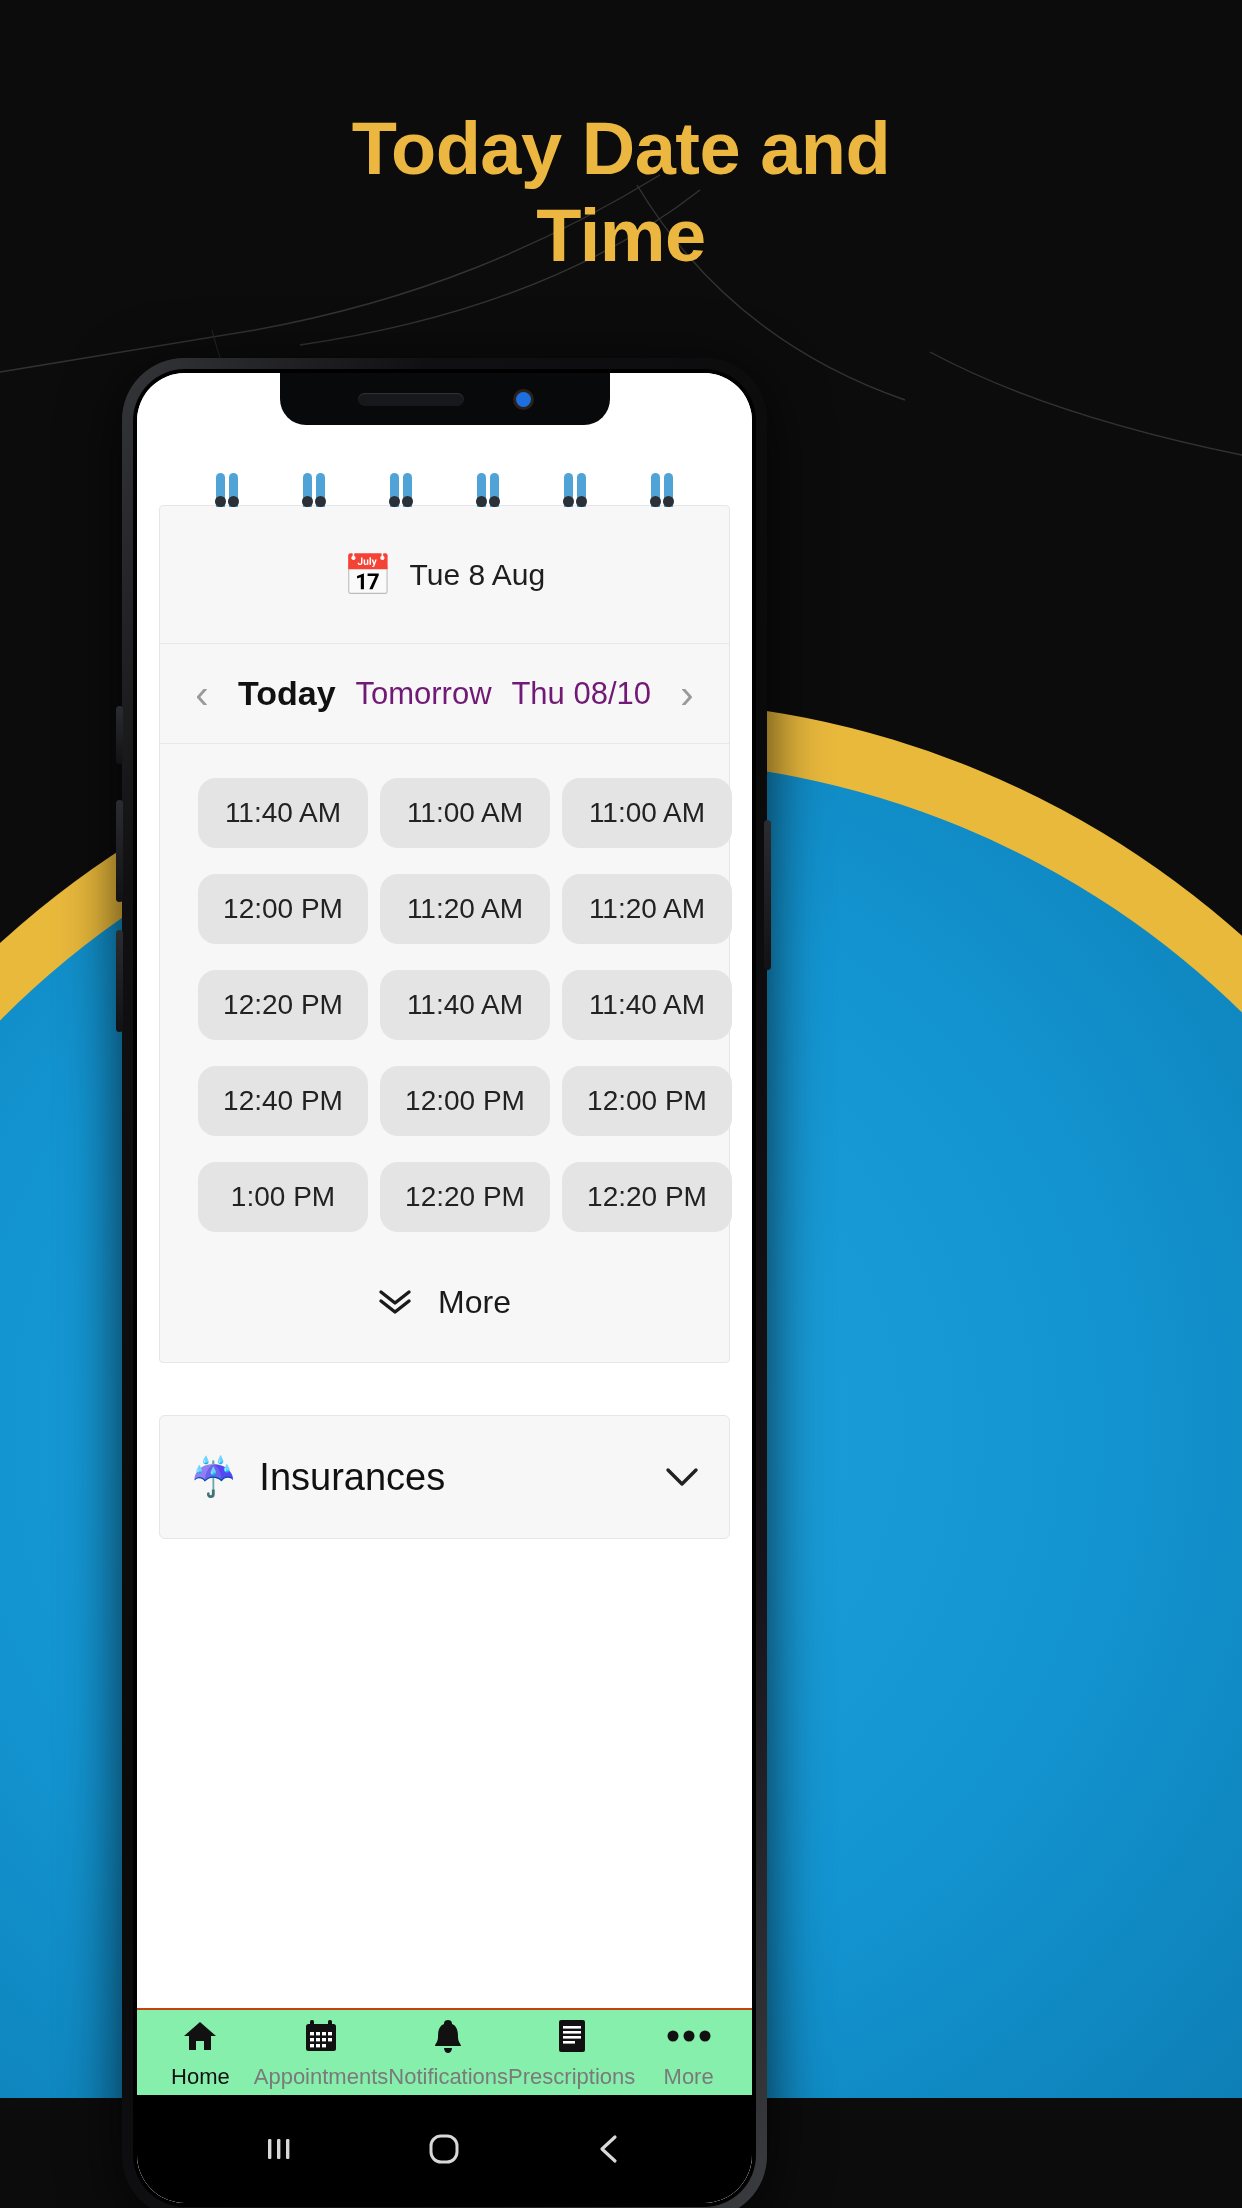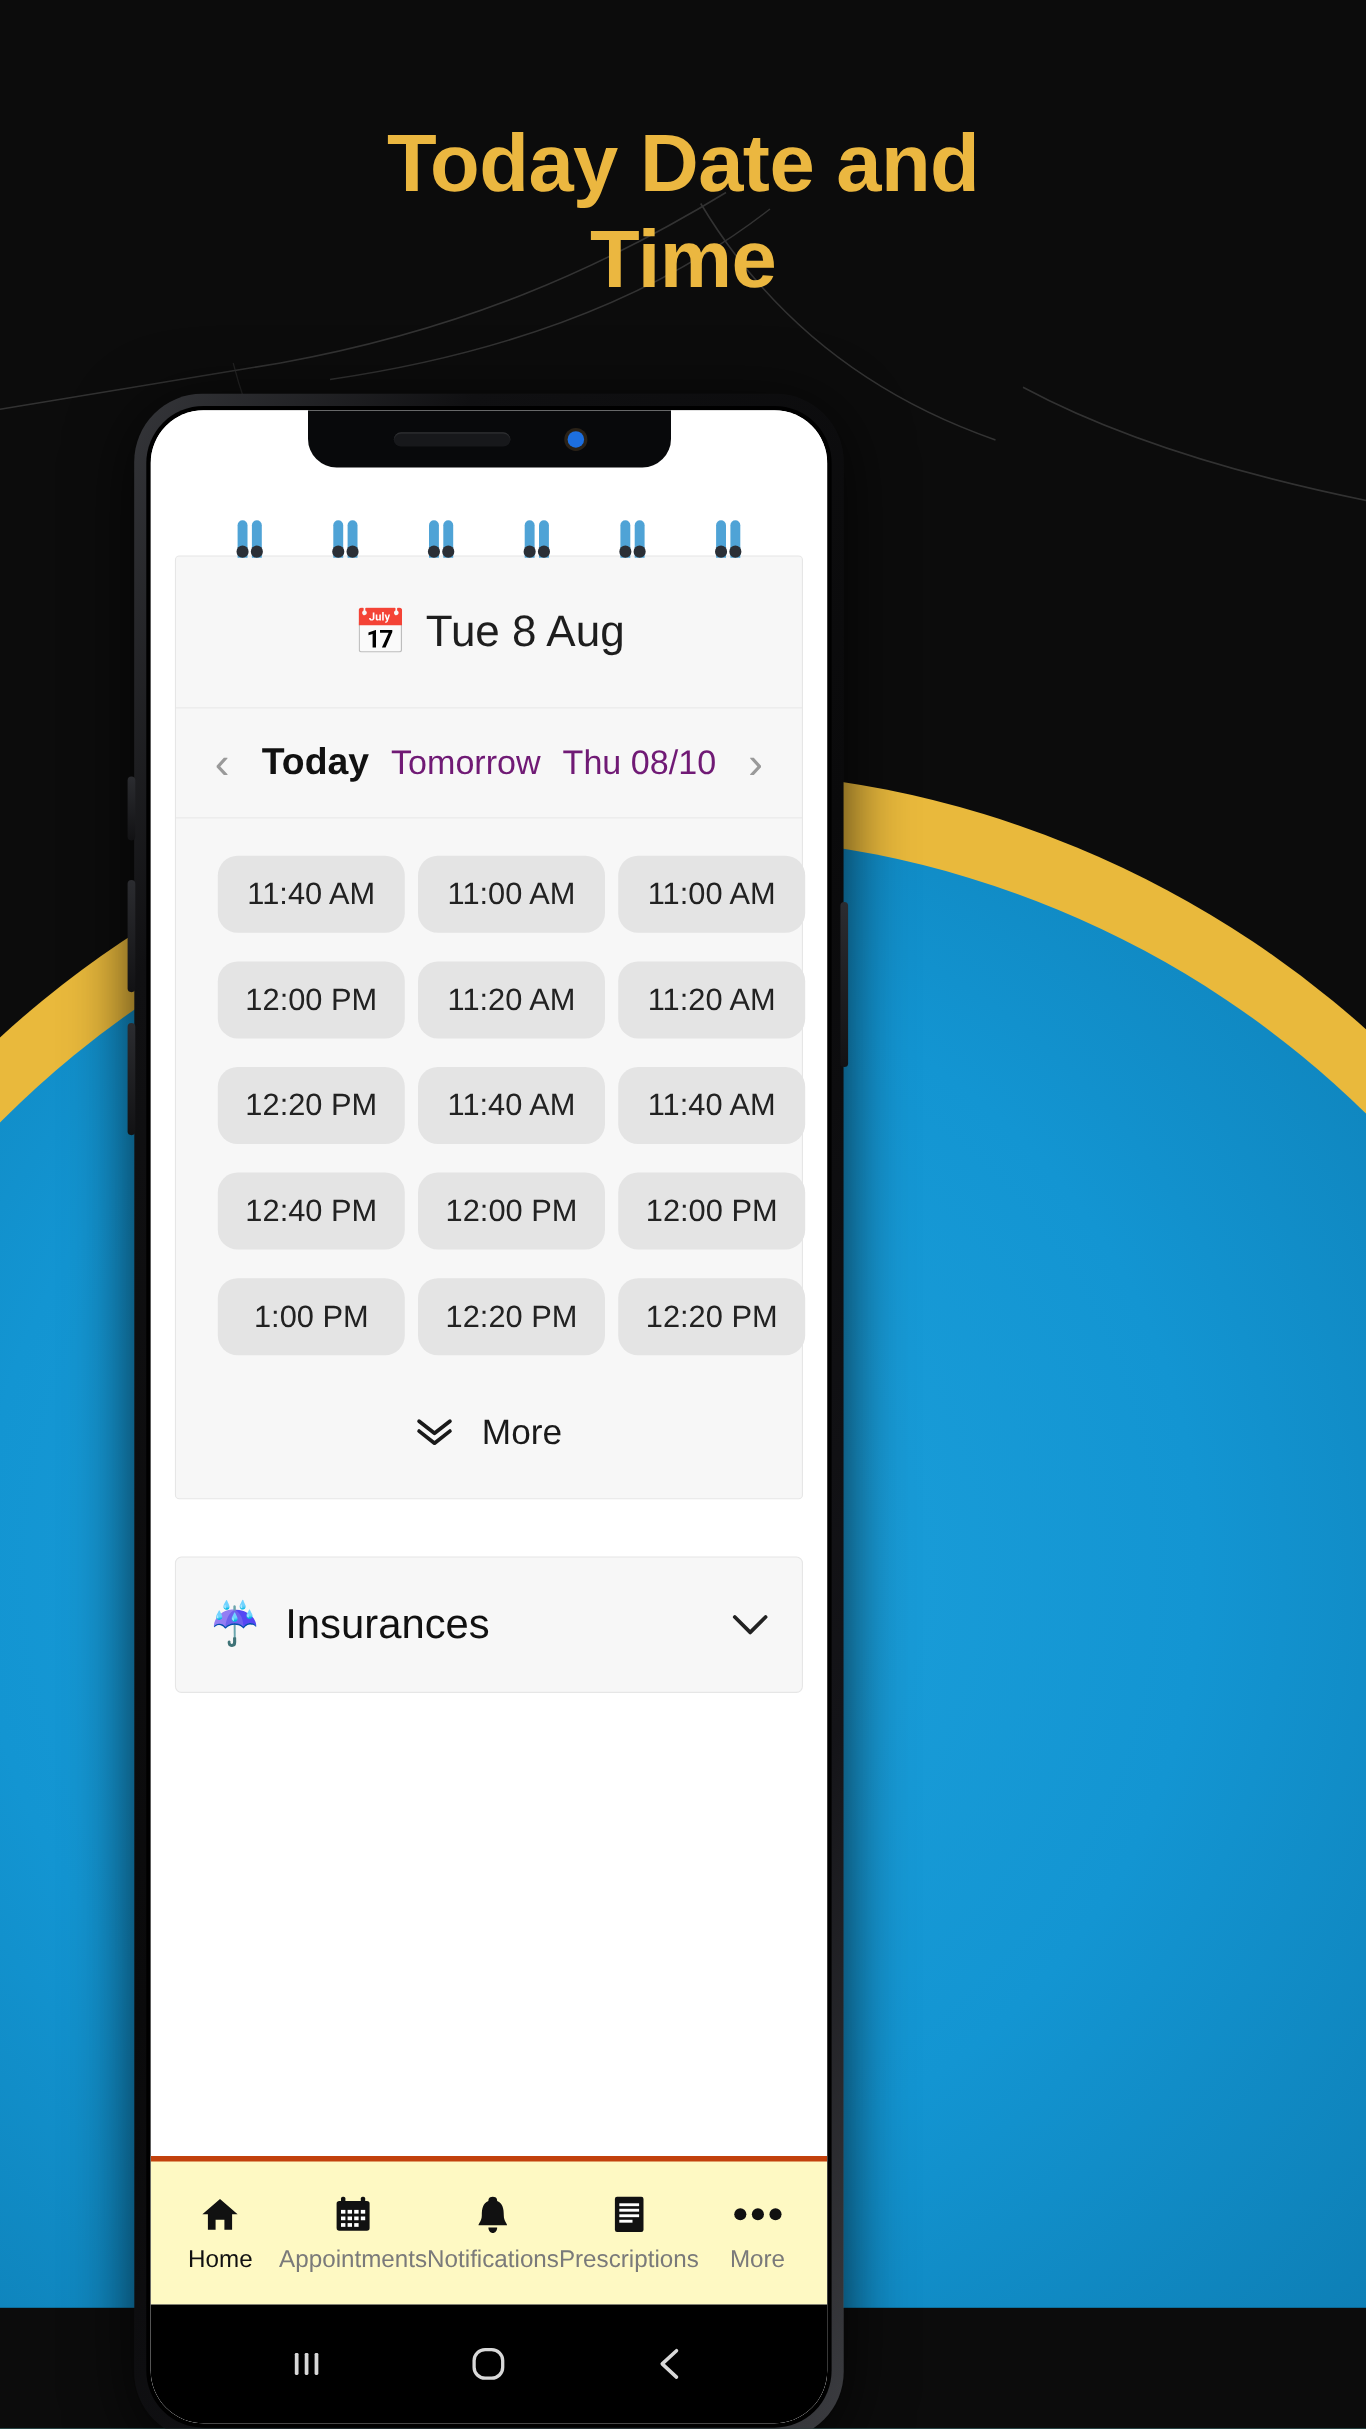--- a/index.html
+++ b/index.html
@@ -196,21 +196,21 @@
   .cal-date-row {
     height: 138px;
     display: flex;
     align-items: center;
     justify-content: center;
     gap: 16px;
     border-bottom: 1px solid #e8e8e8;
   }
   .cal-date-icon { font-size: 40px; line-height: 1; }
   .cal-date-text {
-    font-size: 40px;
+    font-size: 30px;
     color: #1e1e1e;
     font-weight: normal;
   }
 
   .tab-row {
     height: 100px;
     display: flex;
     align-items: center;
     border-bottom: 1px solid #e8e8e8;
     padding: 0 16px;
@@ -293,23 +293,23 @@
     flex: 1;
     font-size: 38px;
     color: #111;
   }
   .ins-chev {
     width: 34px; height: 22px;
   }
 
   
   .bottom-nav {
-    height: 135px;
-    border-top: 5px solid #c2410c;
-    background: #fef9c3;
+    height: 87px;
+    border-top: 2px solid #c2410c;
+    background: #86efac;
     display: flex;
     align-items: center;
     padding: 0 10px;
   }
   .nav-item {
     flex: 1;
     display: flex;
     flex-direction: column;
     align-items: center;
     justify-content: center;

